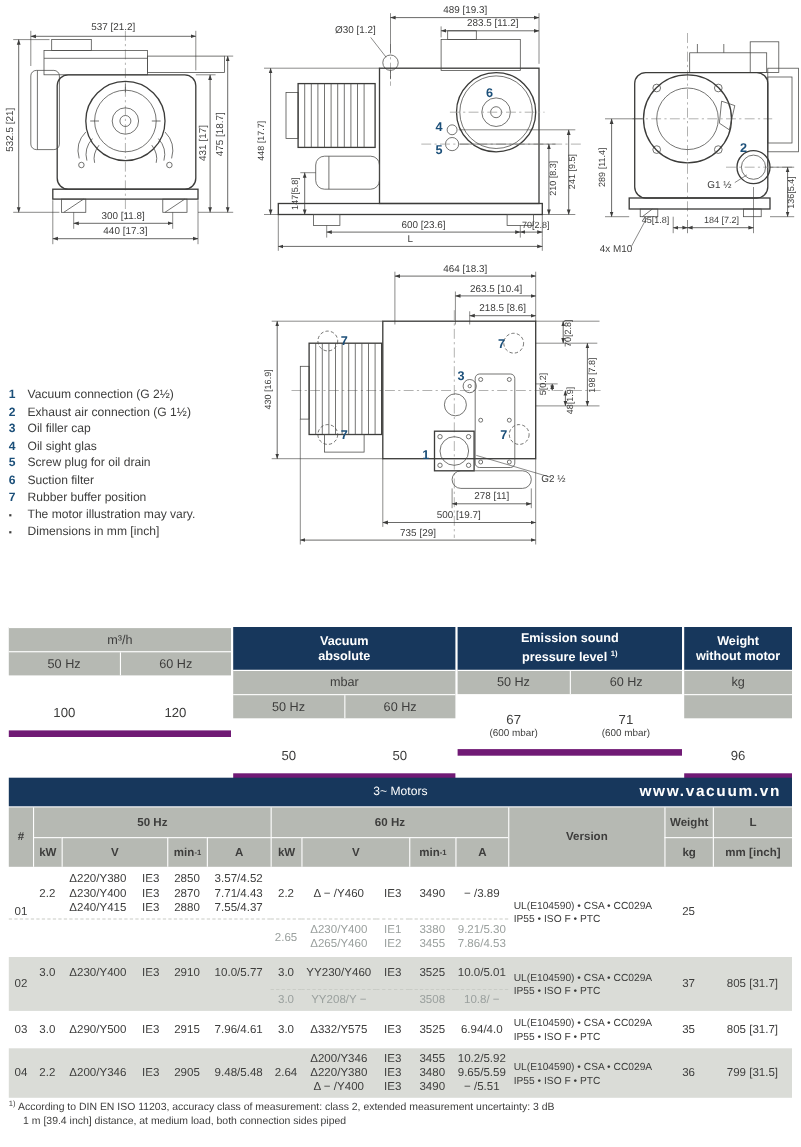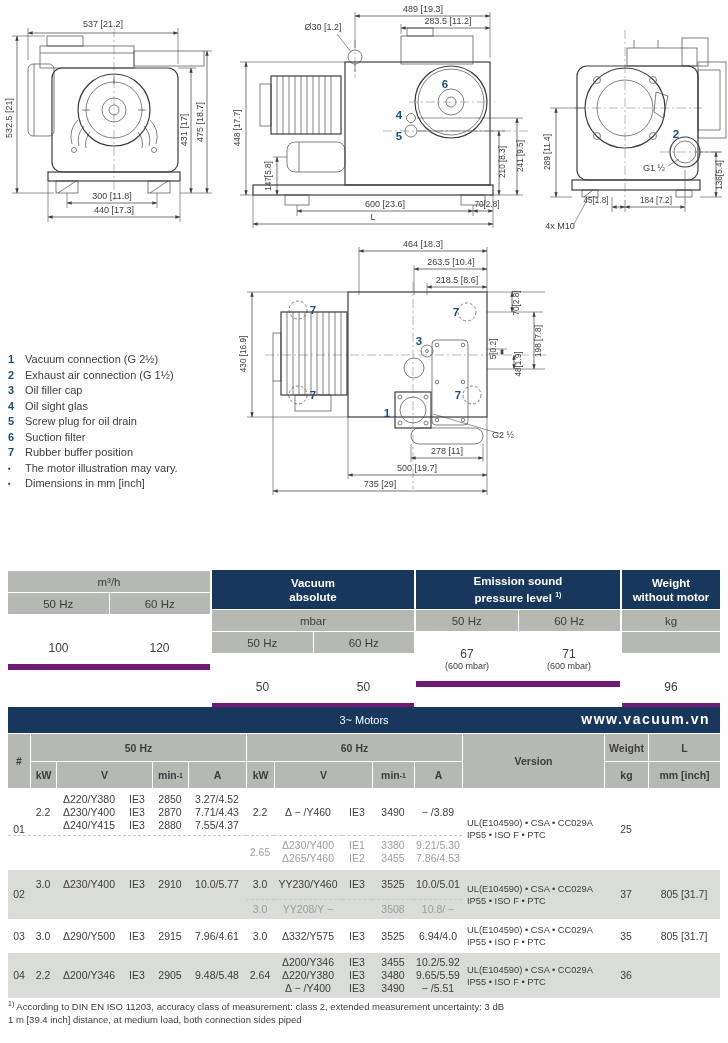--- a/index.html
+++ b/index.html
@@ -46,21 +46,21 @@
   .topL{border-top:1px solid #fff;}
   .mrow{margin-top:2px;}
   .mrow.gray{background:#dadcd7;}
   .c{display:flex;flex-direction:column;justify-content:center;align-items:center;
      font-size:10.5px;line-height:13px;padding:3px 0;white-space:nowrap;}
   .alt{color:#9aa09e;border-top:1px dashed #c9ccc6;}
   .ver{align-items:flex-start;font-size:9.3px;line-height:12px;padding-left:5px;white-space:nowrap;}
   .pad8{padding-top:8px;padding-bottom:8px;}
   
   .fnotes{position:absolute;left:8px;top:997px;width:714px;font-size:9.5px;line-height:13px;}
-  .fn-ind{}
+  .fn-ind{margin-left:13px;}
   .fb{font-size:9px;}
 </style>
 </head>
 <body>
 
 <div class="page">
 
   <svg width="0" height="0" style="position:absolute">
     <defs>
       <marker id="arr" viewBox="0 0 10 10" refX="9.5" refY="5" markerWidth="7" markerHeight="7" orient="auto-start-reverse">
@@ -474,21 +474,21 @@
         <div>IE3</div>
           <div>IE3</div>
           <div>IE3</div>
       </div>
       <div class="c" style="grid-column:5;grid-row:1">
         <div>2850</div>
           <div>2870</div>
           <div>2880</div>
       </div>
       <div class="c" style="grid-column:6;grid-row:1">
-        <div>3.27/4.52</div>
+        <div>3.57/4.52</div>
           <div>7.71/4.43</div>
           <div>7.55/4.37</div>
       </div>
       <div class="c" style="grid-column:7;grid-row:1">2.2</div>
       <div class="c" style="grid-column:8;grid-row:1">Δ − /Y460</div>
       <div class="c" style="grid-column:9;grid-row:1">IE3</div>
       <div class="c" style="grid-column:10;grid-row:1">3490</div>
       <div class="c" style="grid-column:11;grid-row:1">− /3.89</div>
       <div class="alt" style="grid-column:1/7;grid-row:2"></div>
       <div class="c alt" style="grid-column:7;grid-row:2">2.65</div>
@@ -586,20 +586,21 @@
       <div class="c" style="grid-column:11">
         <div>10.2/5.92</div>
           <div>9.65/5.59</div>
           <div>− /5.51</div>
       </div>
       <div class="c ver" style="grid-column:12">
         <div>UL(E104590) • CSA • CC029A</div>
           <div>IP55 • ISO F • PTC</div>
       </div>
       <div class="c" style="grid-column:13">36</div>
+      <div class="c" style="grid-column:14">799 [31.5]</div>
     </div>
   </div>
 
   <div class="fnotes">
     <div><sup>1)</sup> <span>According to DIN EN ISO 11203, accuracy class of measurement: class 2, extended measurement uncertainty: 3 dB</span></div>
     <div class="fn-ind">1 m [39.4 inch] distance, at medium load, both connection sides piped</div>
   </div>
 
 </div>
 

